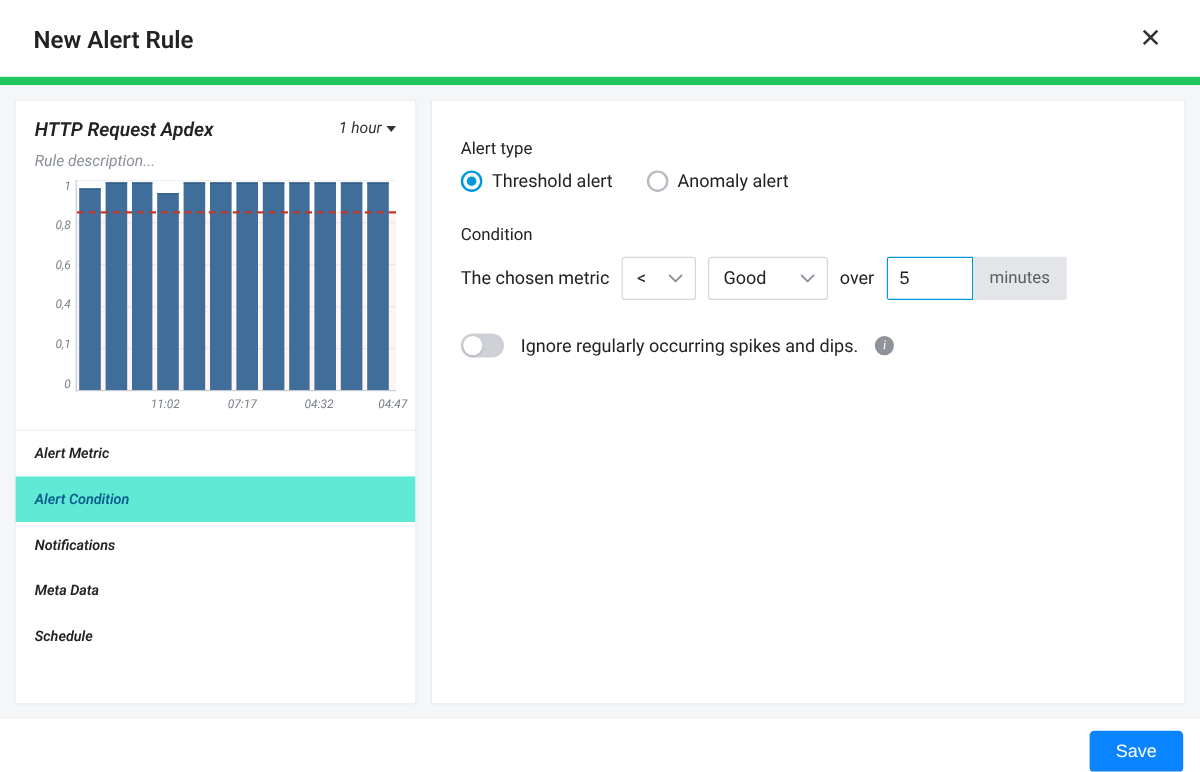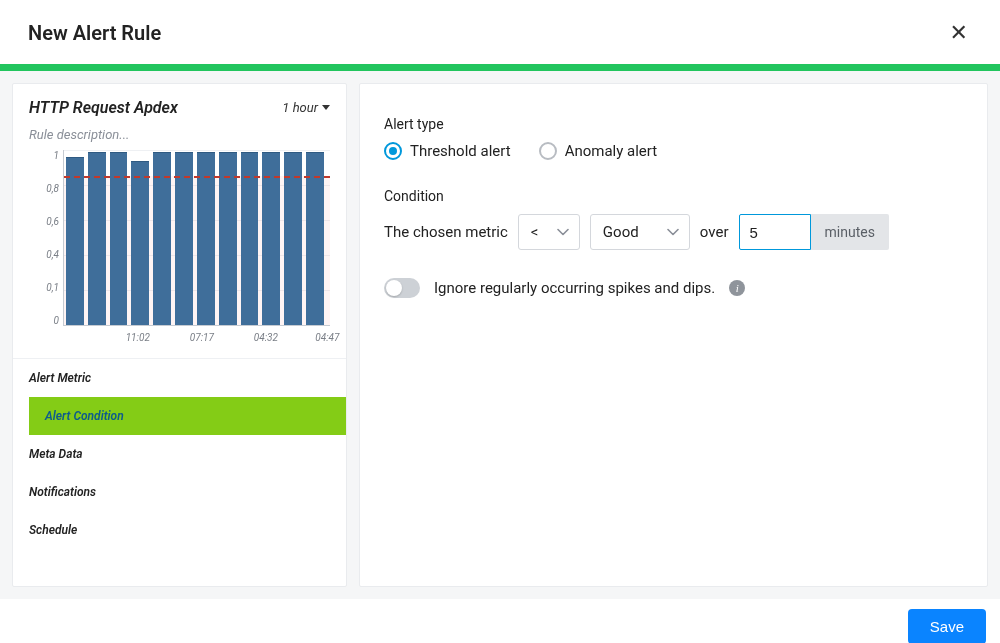--- a/index.html
+++ b/index.html
@@ -166,23 +166,22 @@
     flex-direction: column;
   }
   .nav-item {
     padding: 12px 16px;
     font-size: 12px;
     font-weight: 600;
     color: #222;
     cursor: pointer;
   }
   .nav-item.active {
-    background: #84cc16;
+    background: #5eead4;
     color: #0d5b8c;
-    margin-left: 16px;
   }
 
   
   .section-label {
     font-size: 14px;
     color: #222;
     margin-bottom: 10px;
     margin-top: 12px;
   }
   .radio-row {
@@ -384,22 +383,22 @@
               <span style="left: 52%;">07:17</span>
               <span style="left: 76%;">04:32</span>
               <span style="left: 99%;">04:47</span>
             </div>
         </div>
       </div>
 
       <div class="nav-list" id="nav-list">
           <div class="nav-item">Alert Metric</div>
           <div class="nav-item active">Alert Condition</div>
+          <div class="nav-item">Notifications</div>
           <div class="nav-item">Meta Data</div>
-          <div class="nav-item">Notifications</div>
           <div class="nav-item">Schedule</div>
         </div>
     </div>
 
     <div class="panel right-panel">
       <div class="section-label">Alert type</div>
       <div class="radio-row">
         <label class="radio-opt">
           <span class="radio-circle checked"></span>
           <span>Threshold alert</span>

